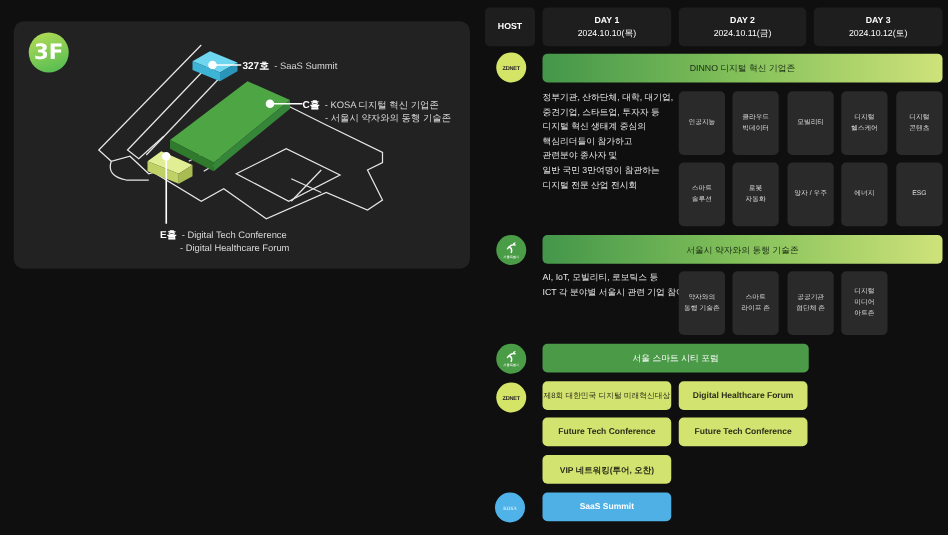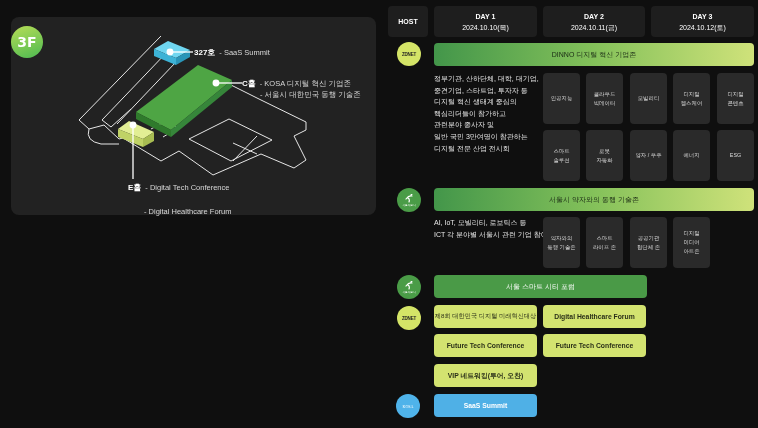--- a/index.html
+++ b/index.html
@@ -5,24 +5,24 @@
   * { box-sizing: border-box; margin: 0; padding: 0; }
   html, body { width: 758px; height: 428px; background: #0f0f0f; overflow: hidden; }
   body { position: relative; font-family: "DejaVu Sans", "Liberation Sans", sans-serif; color: #fff; }
 
   
   .map-panel {
     position: absolute; left: 11px; top: 17px; width: 365px; height: 198px;
     background: #222222; border-radius: 8px;
   }
   .floor-badge {
-    position: absolute; left: 0; top: 9px; width: 32px; height: 32px; border-radius: 50%;
+    position: absolute; left: 12px; top: 9px; width: 32px; height: 32px; border-radius: 50%;
     background: linear-gradient(160deg, #b7dd56 0%, #4dba52 100%);
     display: flex; align-items: center; justify-content: center;
-    font-weight: bold; font-size: 14px; color: #fff; z-index: 3;
+    font-weight: bold; font-size: 17px; color: #fff; z-index: 3;
   }
   .map-svg { position: absolute; left: 0; top: 0; }
   .map-label { position: absolute; font-size: 7.5px; color: #d8d8d8; white-space: nowrap; font-family: Liberation Sans, sans-serif; }
   .map-label b { color: #fff; font-weight: bold; margin-right: 4px; font-size: 8px; }
 
   
   .hdr-cell {
     position: absolute; top: 6px; height: 31px; background: #1e1e1e; border-radius: 4px;
     display: flex; flex-direction: column; align-items: center; justify-content: center;
     font-size: 7px; line-height: 11px; font-family: "Liberation Sans", sans-serif;
@@ -113,25 +113,25 @@
       <line x1="122" y1="108" x2="122" y2="162"></line>
     </g>
   </svg>
 
   <div class="map-label" style="left:183px; top:30px;">
     <b>327호</b><span>- SaaS Summit</span>
   </div>
   <div class="map-label" style="left:231px; top:61px;">
     <b>C홀</b><span>- KOSA 디지털 혁신 기업존</span>
   </div>
-  <div class="map-label" style="left:249px; top:73px;">- 서울시 대한민국 동행 기술존</div>
+  <div class="map-label" style="left:249px; top:73px;">- 서울시 약자와의 동행 기술존</div>
   <div class="map-label" style="left:117px; top:165px;">
     <b>E홀</b><span>- Digital Tech Conference</span>
   </div>
-  <div class="map-label" style="left:133px; top:177px;margin-top:13px;">- Digital Healthcare Forum</div>
+  <div class="map-label" style="left:133px; top:177px;">- Digital Healthcare Forum</div>
 </div>
 
 <div class="hdr-cell host" style="left:388px; width:40px;">
   <span>HOST</span>
 </div>
 <div class="hdr-cell" style="left:434px; width:103px;">
   <span class="day">DAY 1</span>
   <span>2024.10.10(목)</span>
 </div>
 <div class="hdr-cell" style="left:543px; width:102px;">

